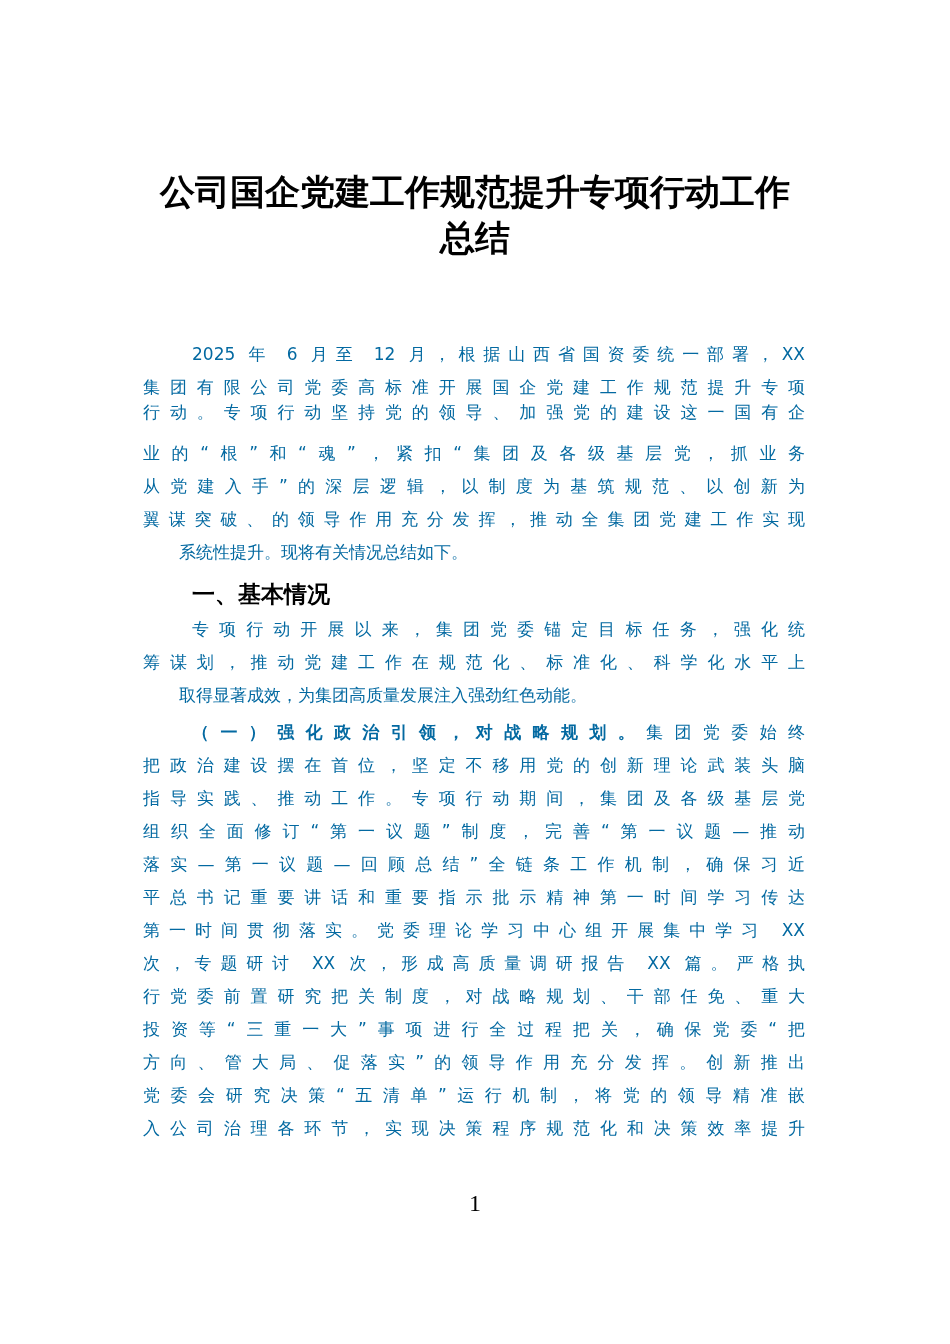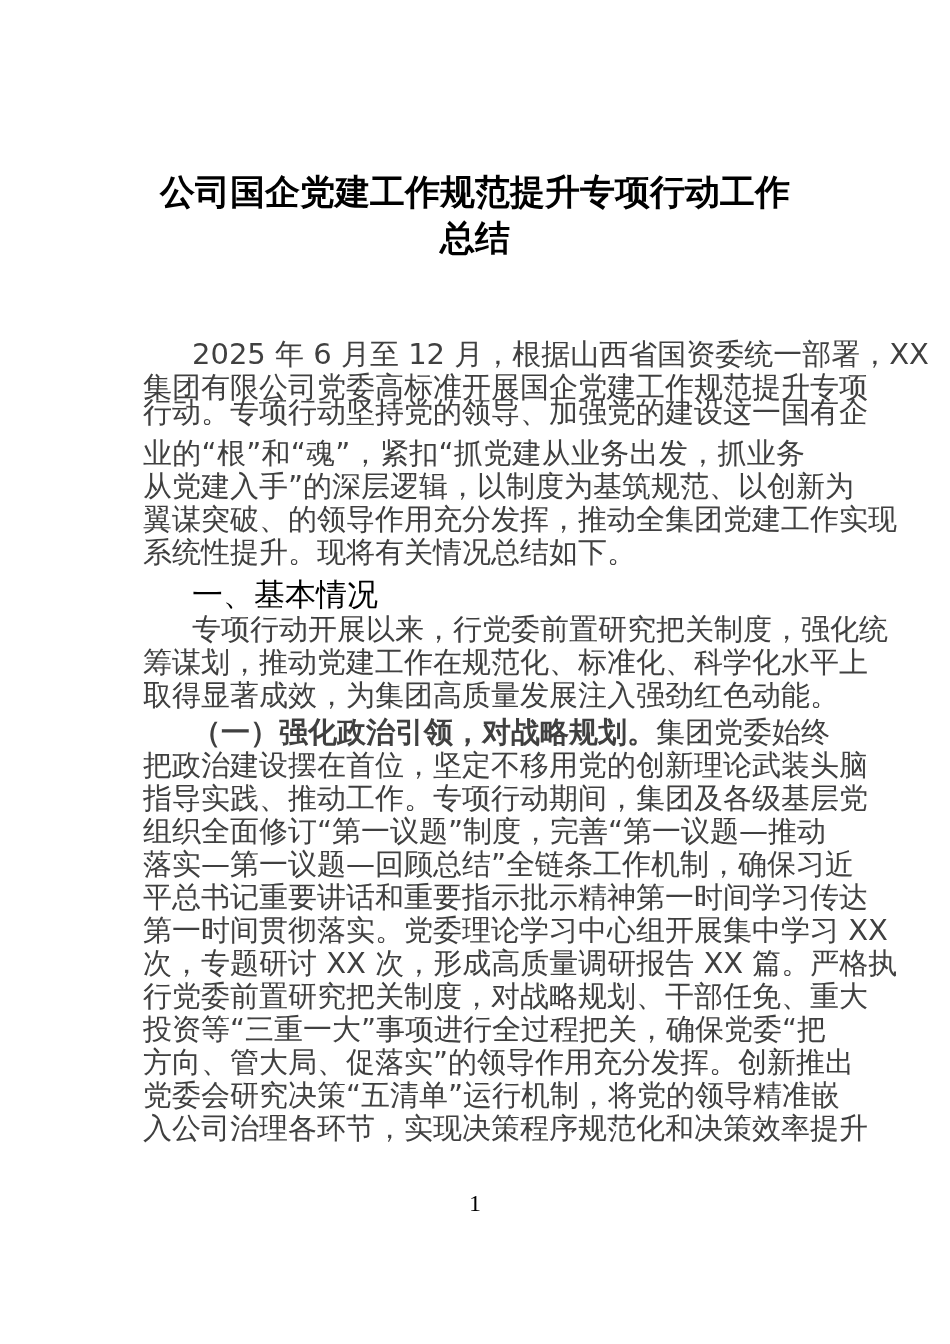--- a/index.html
+++ b/index.html
@@ -9,58 +9,58 @@
     position: absolute; left: 0; width: 950px; text-align: center;
     font-family: "DejaVu Serif", "Liberation Serif", serif;
     font-weight: bold; font-size: 35px; color: #000; letter-spacing: 0px;
     line-height: 40px; white-space: nowrap;
   }
   .title.l1 { top: 172px; }
   .title.l2 { top: 218px; }
   .body-line {
     position: absolute; left: 143px; width: 662px;
     font-family: "DejaVu Sans", "Liberation Sans", sans-serif;
-    font-size: 29px; color: #404040; line-height: 30px; height: 30px;
+    font-size: 17px; color: #0369a1; line-height: 30px; height: 30px;
     white-space: nowrap; text-align: justify; text-align-last: justify;
     overflow: visible;
   }
   .body-line.indent { left: 192px; width: 613px; }
-  .body-line.last { text-align-last: left; }
+  .body-line.last { text-align-last: left; margin-left: 36px; }
   .heading-line {
     position: absolute; left: 192px;
     font-family: "DejaVu Sans", "Liberation Sans", sans-serif;
-    font-weight: normal; font-size: 31px; color: #000; line-height: 30px; white-space: nowrap;
+    font-weight: bold; font-size: 23px; color: #000; line-height: 30px; white-space: nowrap;
   }
   .sub-bold { font-weight: bold; }
   .page-number {
     position: absolute; top: 1190px; left: 0; width: 950px; text-align: center;
     font-family: "Liberation Serif", "DejaVu Serif", serif; font-size: 24px; color: #000;
   }
 </style>
 </head>
 <body>
 
 <div class="page">
   <div class="title l2">总结</div>
   <div class="title l1">公司国企党建工作规范提升专项行动工作</div>
 
   <div>
     <div class="body-line indent" style="top:339px">2025 年 6 月至 12 月，根据山西省国资委统一部署，XX</div>
     <div class="body-line" style="top:372px">集团有限公司党委高标准开展国企党建工作规范提升专项</div>
     <div class="body-line" style="top:397px">行动。专项行动坚持党的领导、加强党的建设这一国有企</div>
-    <div class="body-line" style="top:438px">业的“根”和“魂”，紧扣“抓党建从业务出发，抓业务</div>
+    <div class="body-line" style="top:438px">业的“根”和“魂”，紧扣“集团及各级基层党，抓业务</div>
     <div class="body-line" style="top:471px">从党建入手”的深层逻辑，以制度为基筑规范、以创新为</div>
     <div class="body-line" style="top:504px">翼谋突破、的领导作用充分发挥，推动全集团党建工作实现</div>
     <div class="body-line last" style="top:537px">系统性提升。现将有关情况总结如下。</div>
   </div>
 
   <div class="heading-line" style="top:579px">一、基本情况</div>
 
   <div>
-    <div class="body-line indent" style="top:614px">专项行动开展以来，行党委前置研究把关制度，强化统</div>
+    <div class="body-line indent" style="top:614px">专项行动开展以来，集团党委锚定目标任务，强化统</div>
     <div class="body-line" style="top:647px">筹谋划，推动党建工作在规范化、标准化、科学化水平上</div>
     <div class="body-line last" style="top:680px">取得显著成效，为集团高质量发展注入强劲红色动能。</div>
   </div>
 
   <div>
     <div class="body-line indent" style="top:717px"><span class="sub-bold">（一）强化政治引领，对战略规划。</span><span>集团党委始终</span></div>
     <div class="body-line" style="top:750px">把政治建设摆在首位，坚定不移用党的创新理论武装头脑</div>
     <div class="body-line" style="top:783px">指导实践、推动工作。专项行动期间，集团及各级基层党</div>
     <div class="body-line" style="top:816px">组织全面修订“第一议题”制度，完善“第一议题—推动</div>
     <div class="body-line" style="top:849px">落实—第一议题—回顾总结”全链条工作机制，确保习近</div>

